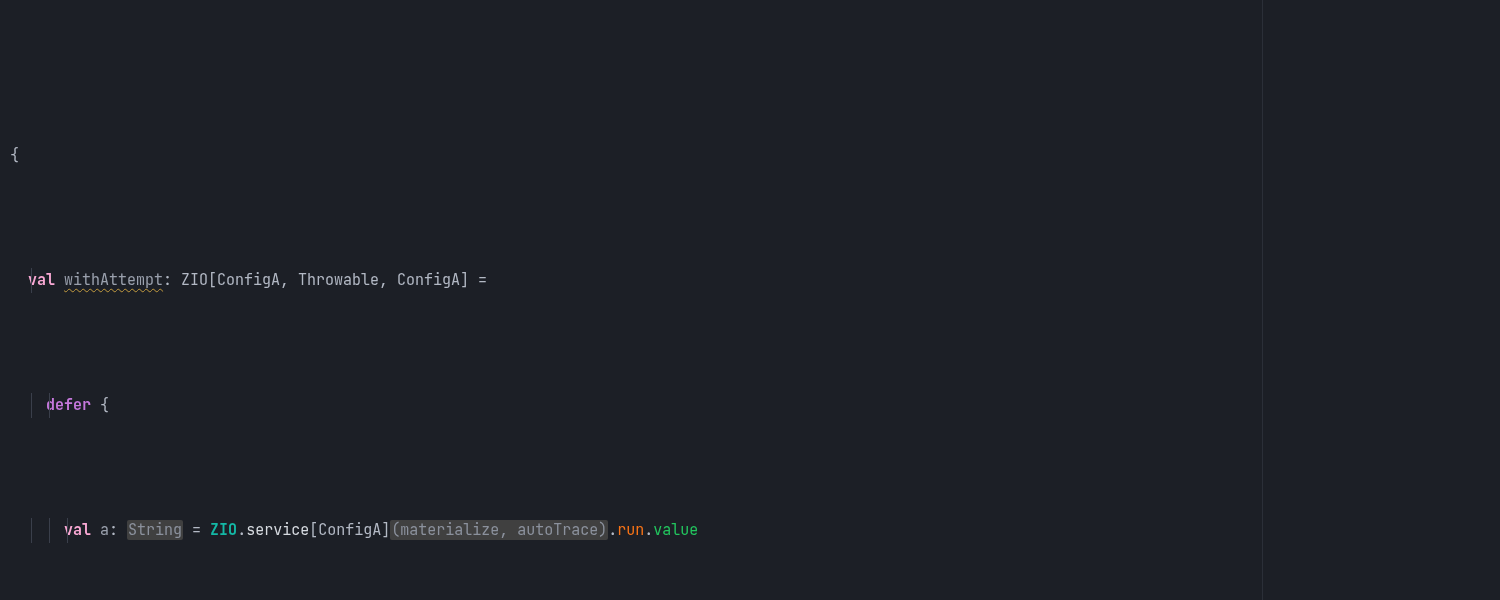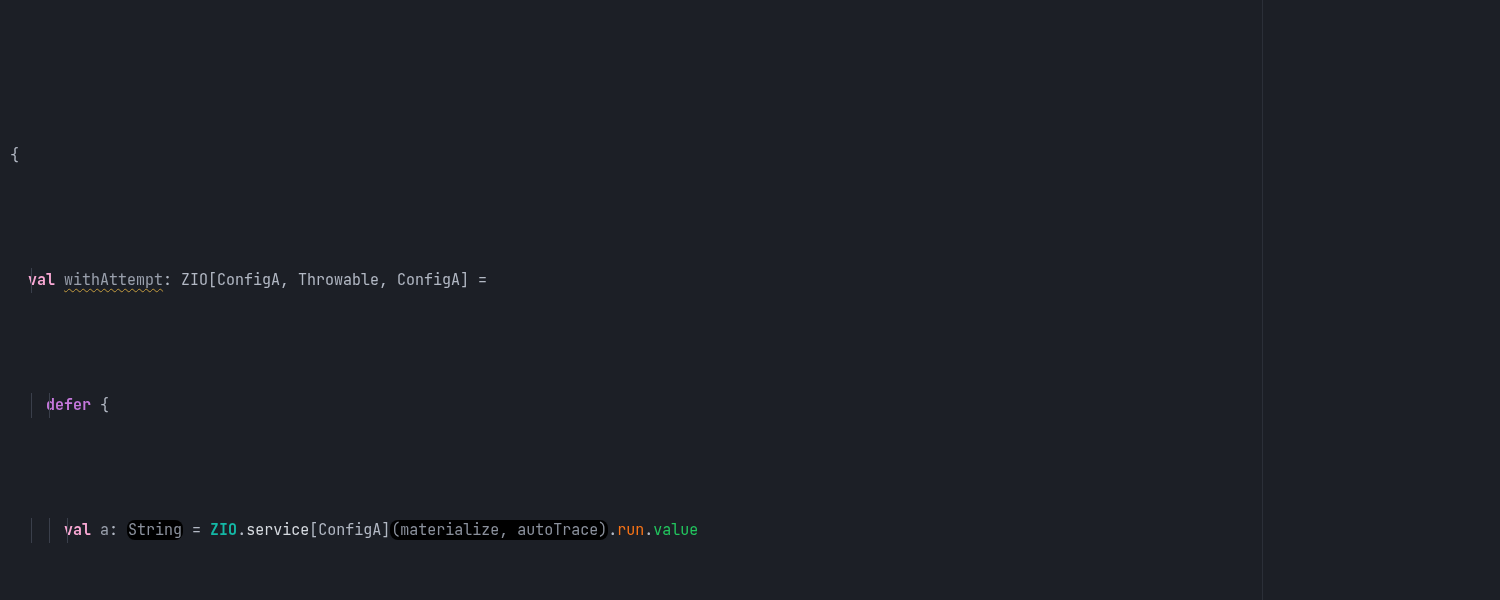--- a/index.html
+++ b/index.html
@@ -12,21 +12,21 @@
   .tok-kw      { color:#f9a8d4;font-weight:bold; }
   .tok-keybold { color:#c678dd; font-weight:bold; }
   .tok-ident   { color:#f97316;margin-top:30px; }
   .tok-decl    { color:#9aa0ad; }
   .tok-type    { color:#b3b9c5; }
   .tok-punc    { color:#b3b9c5; }
   .tok-class   { color:#14b8a6; font-weight:bold; }
   .tok-method  { color:#d6dae0; }
   .tok-member  { color:#22c55e; }
   .warn { text-decoration: underline wavy #c19a3f; text-decoration-thickness:1px; text-underline-offset:3px;text-align:right; }
-  .arghint { background:#000000; border-radius:8px; padding:0 1px; color:#8b919d; }
+  .arghint { background:#404040; border-radius:2px; padding:0 1px; color:#8b919d; }
 </style>
 </head>
 <body>
 
 <div class="editor">
  <div class="right-margin"></div>
 
  
  <div class="line"><span class="tok-punc">{</span></div>
 

